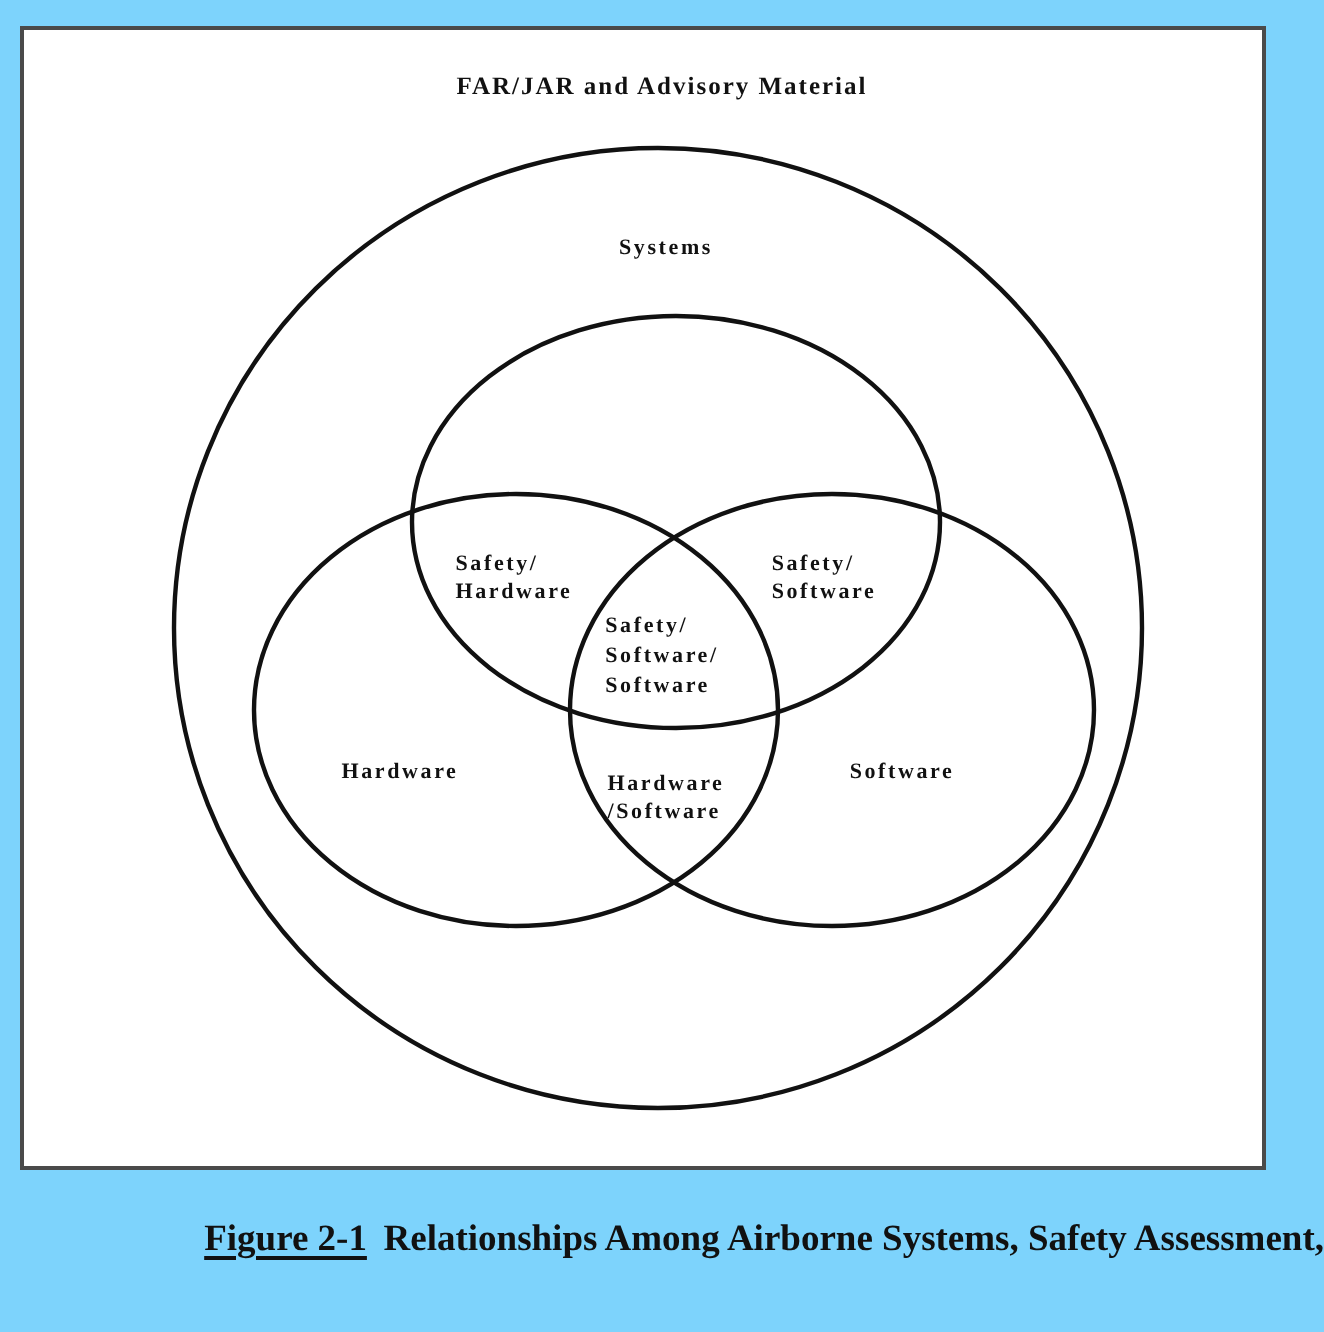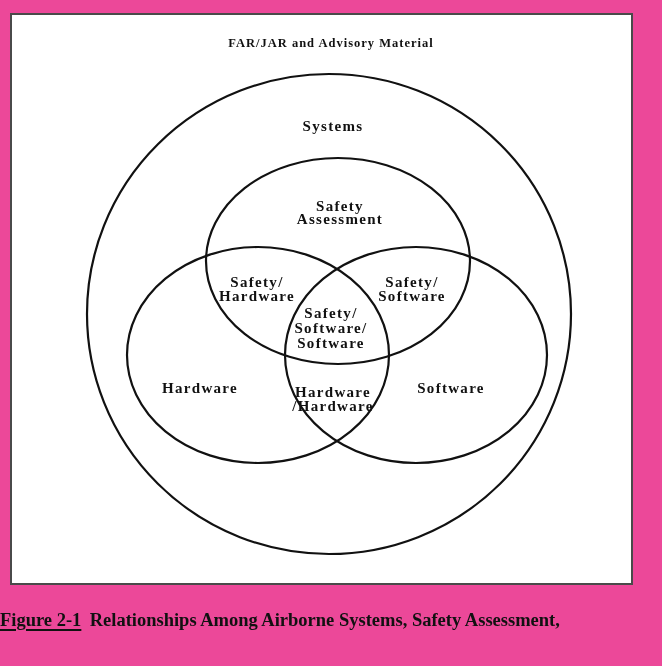--- a/index.html
+++ b/index.html
@@ -1,20 +1,20 @@
 <!DOCTYPE html>
 <html><head>
 <meta charset="utf-8">
 <style>
   html, body { margin: 0; padding: 0; background: #ffffff; }
   .page {
     position: relative;
     width: 662px;
     height: 666px;
-    background: #ec4899;
+    background: #7dd3fc;
     font-family: "Liberation Serif", "DejaVu Serif", serif;
     color: #111111;
     overflow: hidden;
   }
   .figure-box {
     position: absolute;
     left: 10px;
     top: 13px;
     width: 623px;
     height: 572px;
@@ -36,36 +36,36 @@
   .venn-svg {
     position: absolute;
     left: 0;
     top: 0;
     width: 662px;
     height: 666px;
   }
   .lbl {
     position: absolute;
     transform: translateX(-50%);
-    text-align: center;
+    text-align: left;
     font-weight: bold;
-    font-size: 15px;
+    font-size: 11px;
     letter-spacing: 1.3px;
     white-space: nowrap;
     color: #111111;
   }
   .lh13 { line-height: 13px; }
   .lh14 { line-height: 14px; }
   .lh15 { line-height: 15px; }
   .caption {
     position: absolute;
     left: 0;
     top: 608px;
     width: 662px;
-    text-align: left;
+    text-align: right;
     font-weight: bold;
     font-size: 18.5px;
     line-height: 25px;
     color: #111111;
   }
   .caption-label {
     text-decoration: underline;
     text-decoration-thickness: 1.5px;
     text-underline-offset: 3px;
     margin-right: 0.45em;
@@ -84,24 +84,20 @@
     <ellipse cx="329" cy="314" rx="242" ry="240" fill="none" stroke="#111111" stroke-width="2.2"></ellipse>
     <ellipse cx="338" cy="261" rx="132" ry="103" fill="none" stroke="#111111" stroke-width="2.2"></ellipse>
     <ellipse cx="258" cy="355" rx="131" ry="108" fill="none" stroke="#111111" stroke-width="2.2"></ellipse>
     <ellipse cx="416" cy="355" rx="131" ry="108" fill="none" stroke="#111111" stroke-width="2.2"></ellipse>
   </svg>
 
   <div class="lbl" style="left:333px; top:118px;">
     <div>Systems</div>
   </div>
 
-  <div class="lbl lh13" style="left:340px; top:200px;">
-    <div>Safety</div>
-    <div>Assessment</div>
-  </div>
 
   <div class="lbl lh14" style="left:257px; top:275px;">
     <div>Safety/</div>
     <div>Hardware</div>
   </div>
 
   <div class="lbl lh14" style="left:412px; top:275px;">
     <div>Safety/</div>
     <div>Software</div>
   </div>
@@ -115,21 +111,21 @@
   <div class="lbl" style="left:200px; top:380px;">
     <div>Hardware</div>
   </div>
 
   <div class="lbl" style="left:451px; top:380px;">
     <div>Software</div>
   </div>
 
   <div class="lbl lh14" style="left:333px; top:385px;">
     <div>Hardware</div>
-    <div>/Hardware</div>
+    <div>/Software</div>
   </div>
 
   <div class="caption">
     <div>
       <span class="caption-label">Figure 2-1</span><span>Relationships Among Airborne Systems, Safety Assessment,</span>
     </div>
   </div>
 
 </div>
 

